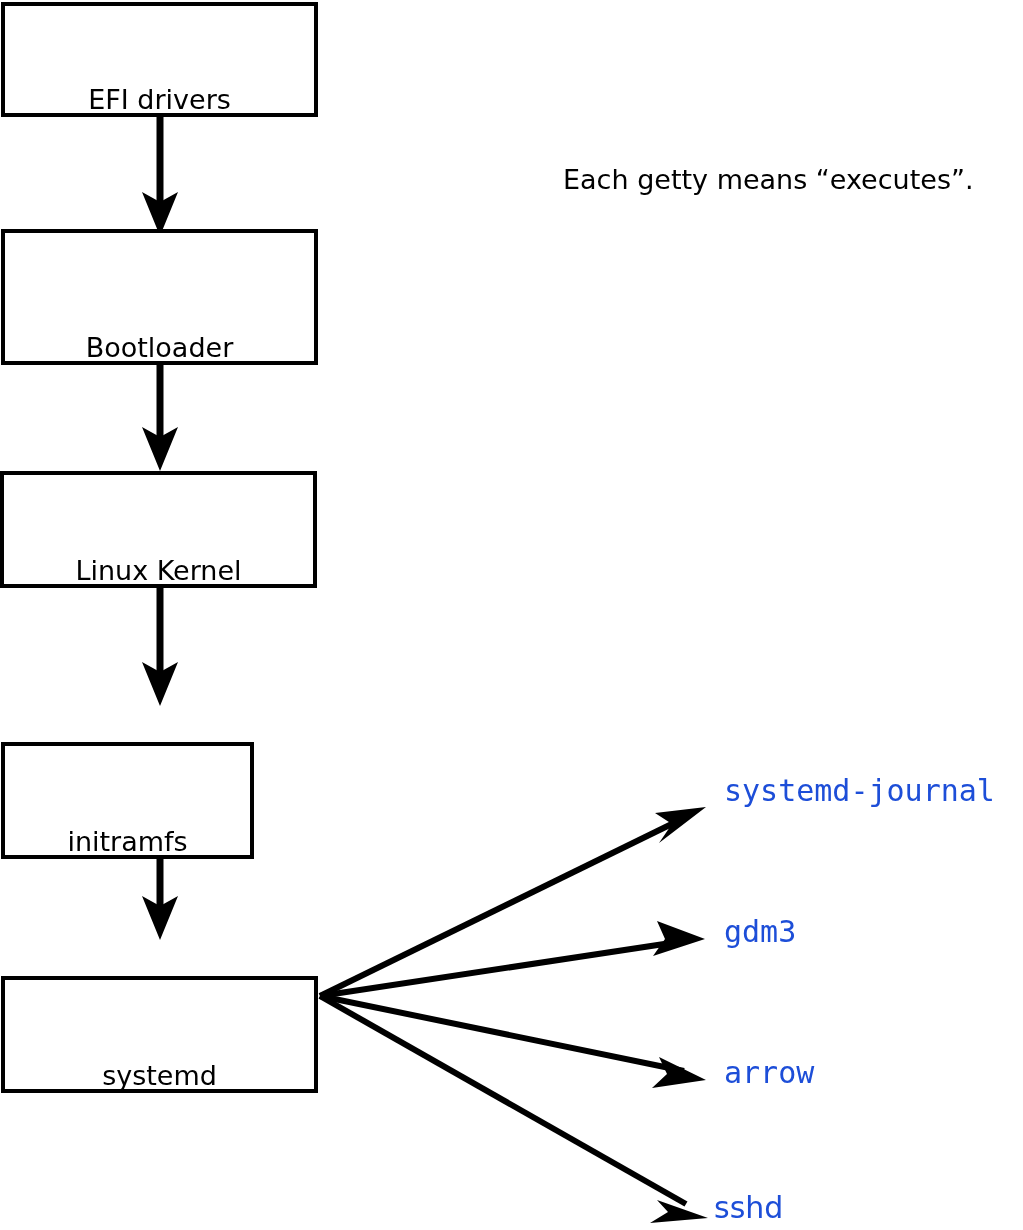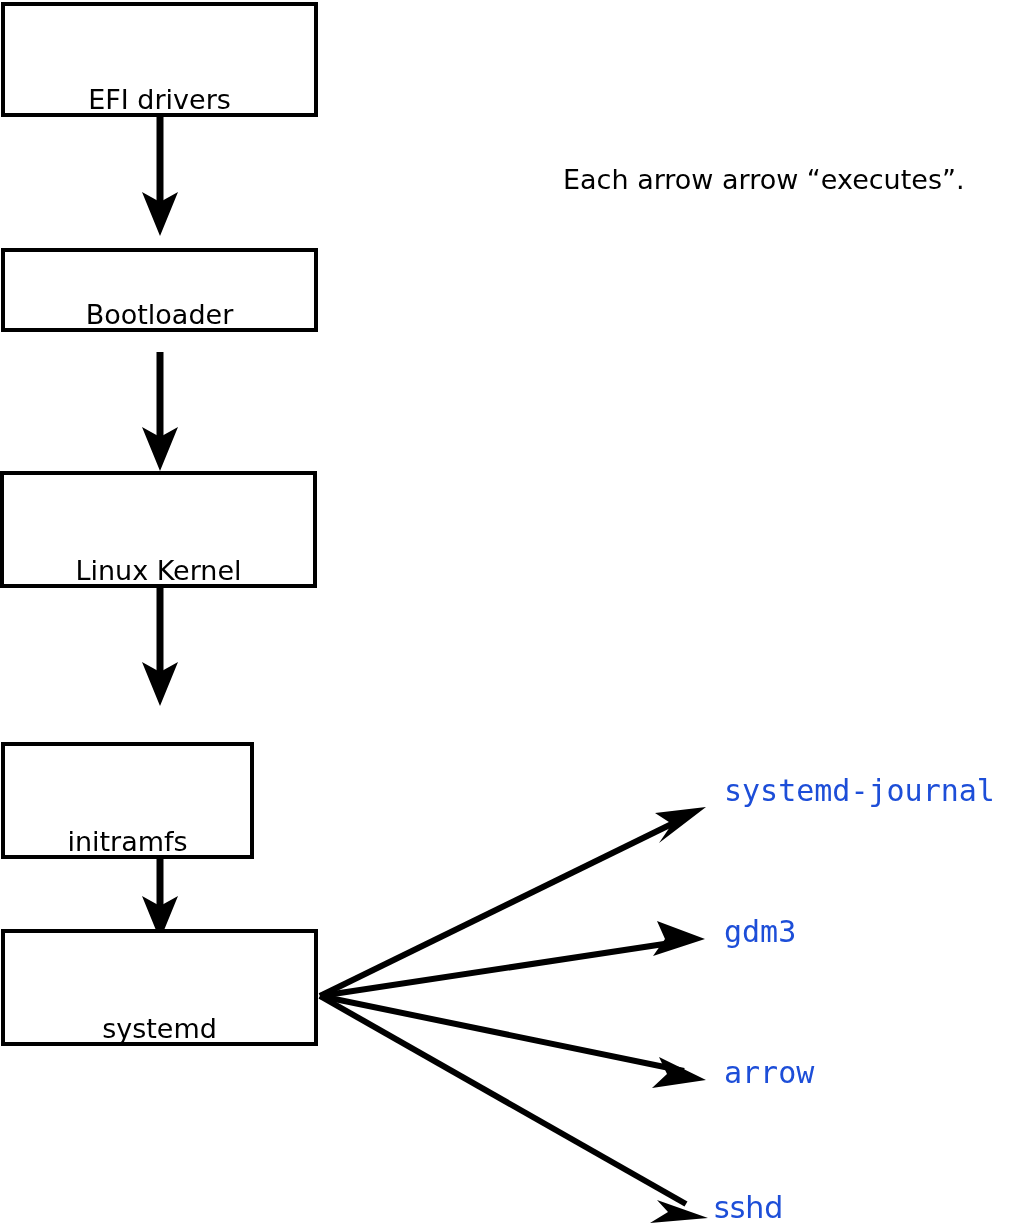--- a/index.html
+++ b/index.html
@@ -111,37 +111,37 @@
     <g>
       <line x1="320" y1="996" x2="686" y2="1204" stroke="#000" stroke-width="6"></line>
       <polygon points="708,1218 657,1200 668,1212 650,1223" fill="#000"></polygon>
     </g>
   </svg>
 
   <div class="node-box" style="left:1px; top:2px; width:317px; height:115px;">
     <span class="node-label">EFI drivers</span>
   </div>
 
-  <div class="node-box" style="left:1px; top:248px; width:317px; height:84px;">
+  <div class="node-box" style="left:1px; top:229px; width:317px; height:136px;">
     <span class="node-label">Bootloader</span>
   </div>
 
   <div class="node-box" style="left:0; top:471px; width:317px; height:117px;">
     <span class="node-label">Linux Kernel</span>
   </div>
 
   <div class="node-box" style="left:1px; top:706px; width:253px; height:117px;margin-top:36px;">
     <span class="node-label">initramfs</span>
   </div>
 
-  <div class="node-box" style="left:1px; top:929px; width:317px; height:117px;">
+  <div class="node-box" style="left:1px; top:976px; width:317px; height:117px;">
     <span class="node-label">systemd</span>
   </div>
 
-  <div class="note-text" style="left:563px; top:166px;">Each arrow arrow “executes”.</div>
+  <div class="note-text" style="left:563px; top:166px;">Each getty means “executes”.</div>
 
   <div class="leaf-label" style="left:724px; top:776px;">systemd-journal</div>
 
   <div class="leaf-label" style="left:724px; top:917px;">gdm3</div>
 
   <div class="leaf-label" style="left:724px; top:1058px;">arrow</div>
 
   <div class="leaf-label sans" style="left:714px; top:1193px;">sshd</div>
 
 </div>

